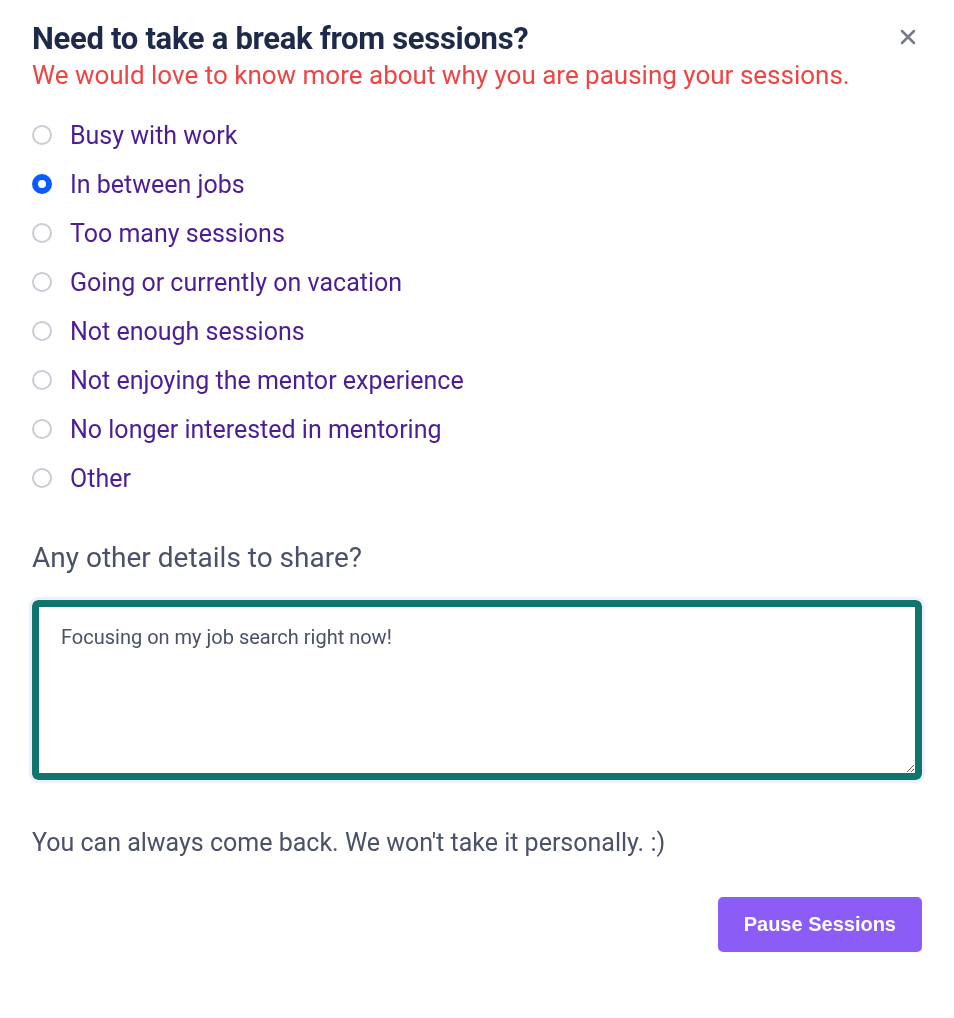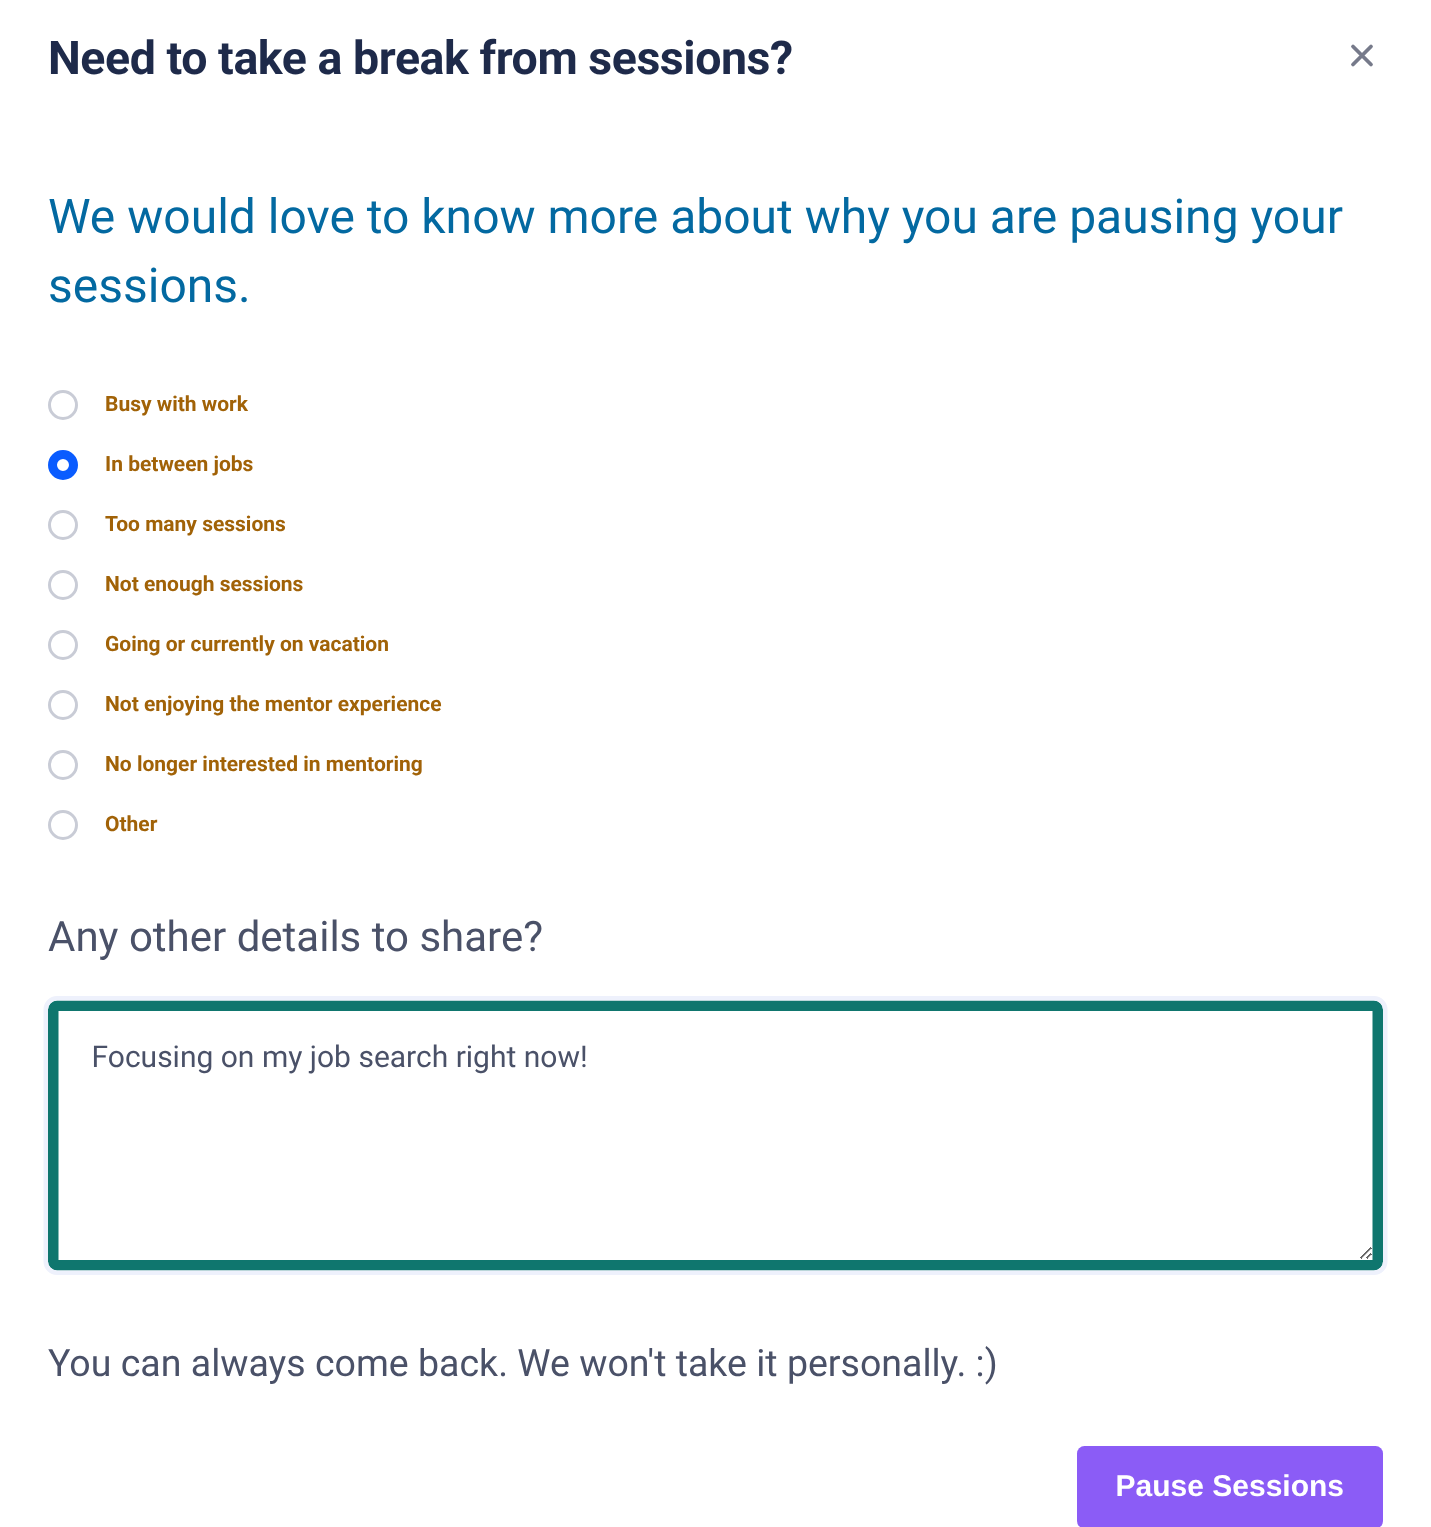--- a/index.html
+++ b/index.html
@@ -12,43 +12,42 @@
       background: #fff;
       width: 954px;
       height: 1018px;
       padding: 20px 32px 32px 32px;
       color: #3a3f55;
     }
     .modal-header {
       display: flex;
       justify-content: space-between;
       align-items: center;
-      margin-bottom: 64px;
     }
     .modal-title {
       font-size: 31px;
       font-weight: 700;
       color: #1e2a4a;
       letter-spacing: -0.3px;
     }
     .close-btn {
       background: none;
       border: none;
       cursor: pointer;
       color: #6b7280;
       padding: 4px;
       display: flex;
       align-items: center;
       justify-content: center;
     }
     .subtitle {
-      font-size: 32px;
-      color: #0369a1;
+      font-size: 26px;
+      color: #ef4444;
       line-height: 1.45;
-      margin-bottom: 46px;
+      margin-bottom: 26px;
       font-weight: 400;
     }
     .radio-group {
       display: flex;
       flex-direction: column;
       gap: 20px;
       margin-bottom: 48px;
     }
     .radio-option {
       display: flex;
@@ -63,23 +62,23 @@
       border-radius: 50%;
       flex-shrink: 0;
       position: relative;
       background: #fff;
     }
     .radio-circle.selected {
       border-color: #0a5cff;
       border-width: 6px;
     }
     .radio-label {
-      font-size: 14px;
-      color: #a16207;
-      font-weight: 700;
+      font-size: 25px;
+      color: #4c1d95;
+      font-weight: 400;
     }
     .details-label {
       font-size: 28px;
       color: #4a5168;
       margin-bottom: 26px;
       font-weight: 400;
     }
     .textarea-wrap {
       margin-bottom: 44px;
     }
@@ -141,25 +140,25 @@
   <label class="radio-option">
     <span class="radio-circle selected"></span>
     <span class="radio-label">In between jobs</span>
   </label>
   <label class="radio-option">
     <span class="radio-circle"></span>
     <span class="radio-label">Too many sessions</span>
   </label>
   <label class="radio-option">
     <span class="radio-circle"></span>
-    <span class="radio-label">Not enough sessions</span>
+    <span class="radio-label">Going or currently on vacation</span>
   </label>
   <label class="radio-option">
     <span class="radio-circle"></span>
-    <span class="radio-label">Going or currently on vacation</span>
+    <span class="radio-label">Not enough sessions</span>
   </label>
   <label class="radio-option">
     <span class="radio-circle"></span>
     <span class="radio-label">Not enjoying the mentor experience</span>
   </label>
   <label class="radio-option">
     <span class="radio-circle"></span>
     <span class="radio-label">No longer interested in mentoring</span>
   </label>
   <label class="radio-option">

